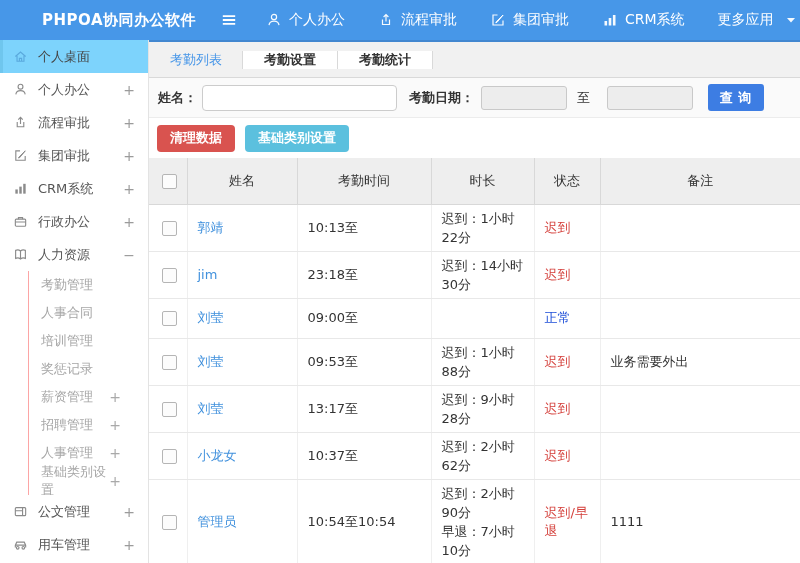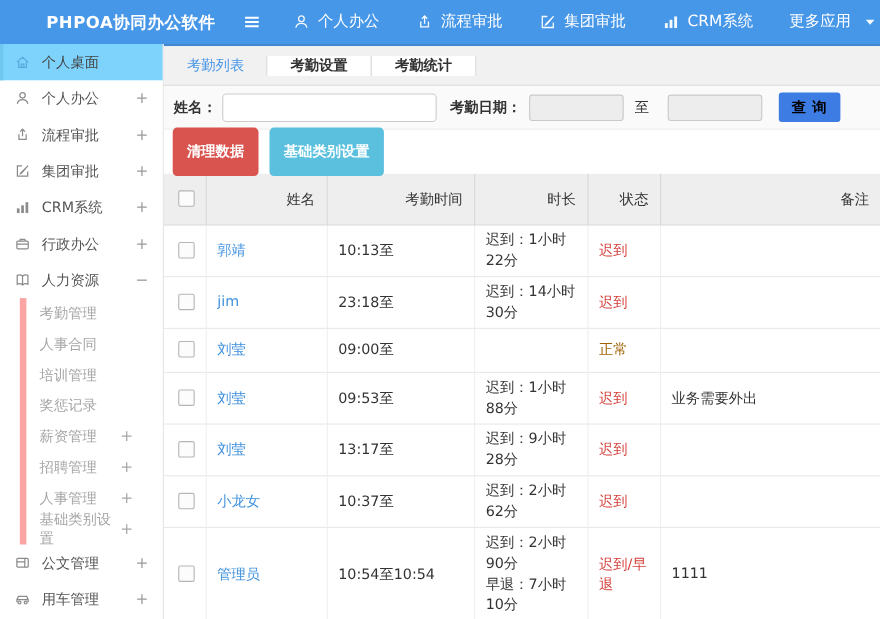--- a/index.html
+++ b/index.html
@@ -16,56 +16,56 @@
   .icon svg{display:block;width:100%;height:100%;}
   .caret{width:12px;height:12px;margin-left:2px;}
 
   
   .sidebar{position:absolute;top:40px;left:0;width:148px;bottom:0;background:#fff;border-right:1px solid #e3e3e3;overflow:hidden;}
   .side-item{height:33px;display:flex;align-items:center;padding:0 13px;font-size:13px;color:#555;cursor:pointer;}
   .side-item .icon{width:15px;height:15px;color:#8b8b8b;margin-right:10px;flex:0 0 auto;}
   .suffix{margin-left:auto;color:#9b9b9b;font-size:14px;font-weight:400;}
   .side-item.active{background:#7dd3fc;border-left:3px solid #6fc6ee;padding-left:10px;color:#444;}
   .side-item.active .icon{color:#5aa9dd;}
-  .side-sub-wrap{margin-left:18px;border-left:6px solid #fca5a5;}
+  .side-sub-wrap{margin-left:28px;border-left:1px solid #fca5a5;}
   .side-sub{height:28px;display:flex;align-items:center;padding-left:12px;font-size:13px;color:#a6a6a6;cursor:pointer;}
   .side-sub .suffix{margin-right:27px;color:#a9a9a9;}
 
   
   .content{position:absolute;left:149px;top:40px;right:0;bottom:0;background:#fff;border-top:2px solid #4287d0;box-sizing:border-box;}
 
   .tabstrip{height:35px;background:#f1f1f1;border-bottom:1px solid #d9d9d9;display:flex;align-items:center;}
   .tab{padding:0 21px;display:flex;align-items:center;font-size:13px;cursor:pointer;}
   .tab.active{color:#4796e8;}
   .tab.inactive{background:#fff;border-left:1px solid #d9d9d9;border-right:1px solid #d9d9d9;font-weight:bold;color:#333;margin-left:-1px;}
   .tab.inactive:first-of-type{margin-left:0;}
 
   .filterbar{height:39px;background:#fafafa;border-bottom:1px solid #ececec;display:flex;align-items:center;padding-left:9px;font-size:13px;color:#333;}
   .flabel{font-weight:bold;white-space:nowrap;}
   .name-input{width:181px;height:24px;border:1px solid #ccc;border-radius:4px;margin:0 12px 0 5px;padding:0 6px;font-size:13px;background:#fff;}
   .date-input{width:74px;height:22px;border:1px solid #c9c9c9;border-radius:3px;background:#ededed;margin-left:7px;padding:0 5px;font-size:13px;}
   .to-label{margin:0 10px;}
-  .query-btn{margin-left:15px;width:56px;height:27px;background:#3d7de3;color:#000000;border:none;border-radius:3px;font-size:13px;font-weight:bold;cursor:pointer;letter-spacing:1px;}
+  .query-btn{margin-left:15px;width:56px;height:27px;background:#3d7de3;color:#ffffff;border:none;border-radius:3px;font-size:13px;font-weight:bold;cursor:pointer;letter-spacing:1px;}
 
   .toolbar{height:40px;display:flex;align-items:center;padding-left:8px;gap:10px;background:#fff;}
-  .btn{height:44px;padding:0 13px;color:#fff;border:none;border-radius:4px;font-size:13px;font-weight:bold;cursor:pointer;white-space:nowrap;}
+  .btn{height:27px;padding:0 13px;color:#fff;border:none;border-radius:4px;font-size:13px;font-weight:bold;cursor:pointer;white-space:nowrap;}
   .btn-danger{background:#d9534f;}
   .btn-info{background:#5bc0de;}
 
   
   table{width:100%;border-collapse:collapse;font-size:13px;table-layout:fixed;}
-  thead th{background:#eee;height:46px;text-align:right;padding:0 10px;font-weight:normal;color:#333;border-right:1px solid #d8d8d8;border-bottom:1px solid #d8d8d8;box-sizing:border-box;}
+  thead th{background:#eee;height:46px;text-align:center;padding:0 10px;font-weight:normal;color:#333;border-right:1px solid #d8d8d8;border-bottom:1px solid #d8d8d8;box-sizing:border-box;}
   thead th:last-child{border-right:none;}
   tbody td{height:40px;padding:4px 10px;border-bottom:1px solid #e8e8e8;border-right:1px solid #efefef;vertical-align:middle;color:#333;box-sizing:border-box;overflow:hidden;}
   tbody td:last-child{border-right:none;}
   .cb{display:inline-block;width:13px;height:13px;border:1px solid #b5b5b5;border-radius:2px;background:#fcfcfc;cursor:pointer;vertical-align:middle;}
   .cb-cell{padding-left:13px;}
   .name-link{color:#4191dd;cursor:pointer;}
   .status-late,.status-late_early{color:#d43f3a;}
-  .status-normal{color:#a16207;}
+  .status-normal{color:#1d4ed8;}
   .dur-line{line-height:19px;}
 </style>
 </head>
 <body>
 
 <div class="app">
 
   <div class="header">
     <div class="app-title">PHPOA协同办公软件</div>
     <span class="icon hamburger">

